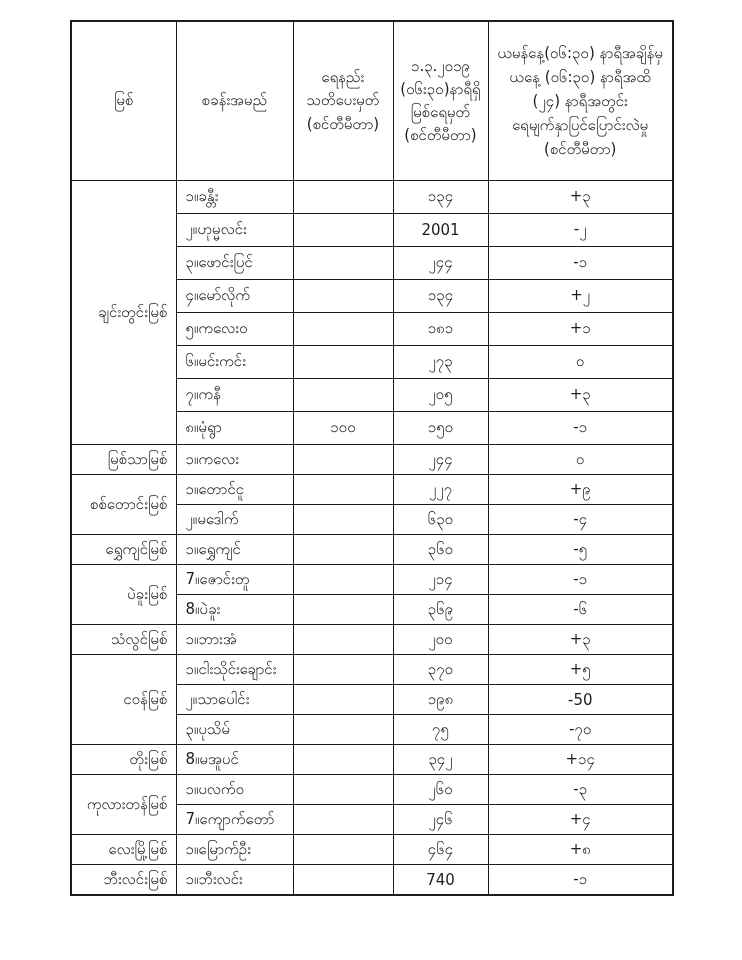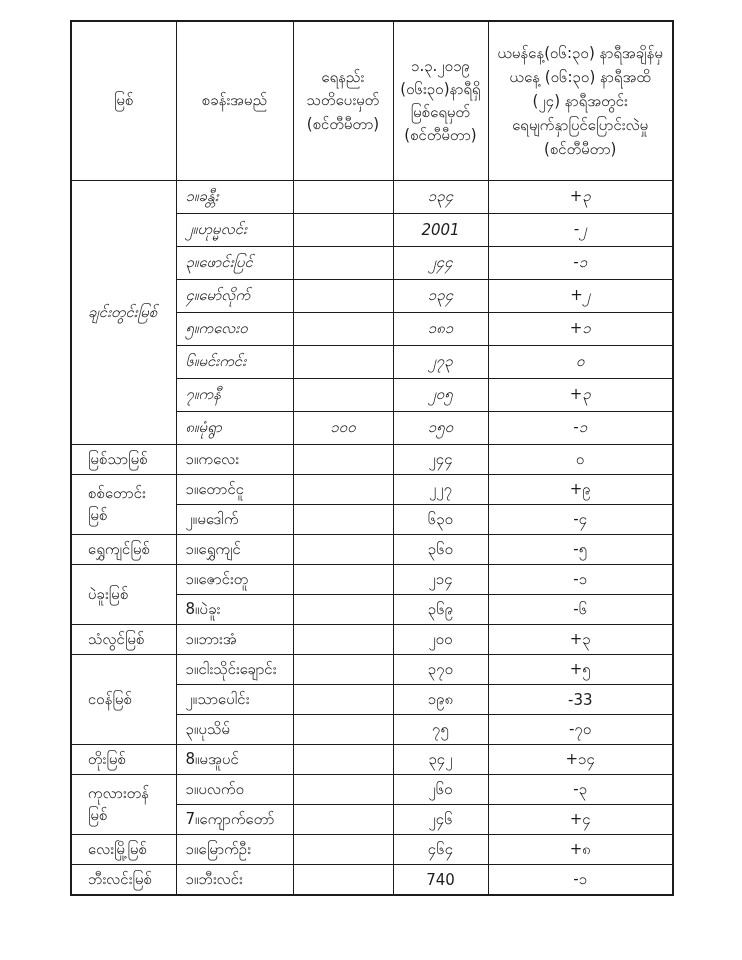--- a/index.html
+++ b/index.html
@@ -35,33 +35,33 @@
   }
   th.hdr {
     height: 154px;
     text-align: center;
     white-space: pre-line;
     line-height: 1.55;
     padding: 2px;
   }
   th.hdr-change { font-size: 13.5px; line-height: 1.6; }
   td.river {
-    text-align: left;
-    padding: 0 16px;
+    text-align: right;
+    padding: 0 8px;
   }
   td.station {
     text-align: left;
     padding: 0 4px 0 9px;
     white-space: nowrap;
   }
   td.num, td.chg {
     text-align: center;
     padding: 0;
   }
-  tr.r-lg td { height: 32px; font-style: italic; }
+  tr.r-lg td { height: 32px; }
   tr.r-sm td { height: 29px; }
 </style>
 </head>
 <body>
 
 <div class="page">
   <table class="river-table">
     <colgroup>
       <col style="width:105px">
       <col style="width:117px">
@@ -164,21 +164,21 @@
       <tr class="r-sm">
         <td class="river">ရွှေကျင်မြစ်</td>
         <td class="station">၁။ရွှေကျင်</td>
         <td class="num"></td>
         <td class="num">၃၆၀</td>
         <td class="chg">-၅</td>
       </tr>
 
       <tr class="r-sm">
         <td class="river" rowspan="2">ပဲခူးမြစ်</td>
-        <td class="station">၁။ဇောင်းတူ</td>
+        <td class="station">7။ဇောင်းတူ</td>
         <td class="num"></td>
         <td class="num">၂၁၄</td>
         <td class="chg">-၁</td>
       </tr>
       <tr class="r-sm">
         <td class="station">8။ပဲခူး</td>
         <td class="num"></td>
         <td class="num">၃၆၉</td>
         <td class="chg">-၆</td>
       </tr>
@@ -195,21 +195,21 @@
         <td class="river" rowspan="3">ငဝန်မြစ်</td>
         <td class="station">၁။ငါးသိုင်းချောင်း</td>
         <td class="num"></td>
         <td class="num">၃၇၀</td>
         <td class="chg">+၅</td>
       </tr>
       <tr class="r-sm">
         <td class="station">၂။သာပေါင်း</td>
         <td class="num"></td>
         <td class="num">၁၉၈</td>
-        <td class="chg">-33</td>
+        <td class="chg">-50</td>
       </tr>
       <tr class="r-sm">
         <td class="station">၃။ပုသိမ်</td>
         <td class="num"></td>
         <td class="num">၇၅</td>
         <td class="chg">-၇၀</td>
       </tr>
 
       <tr class="r-sm">
         <td class="river">တိုးမြစ်</td>

